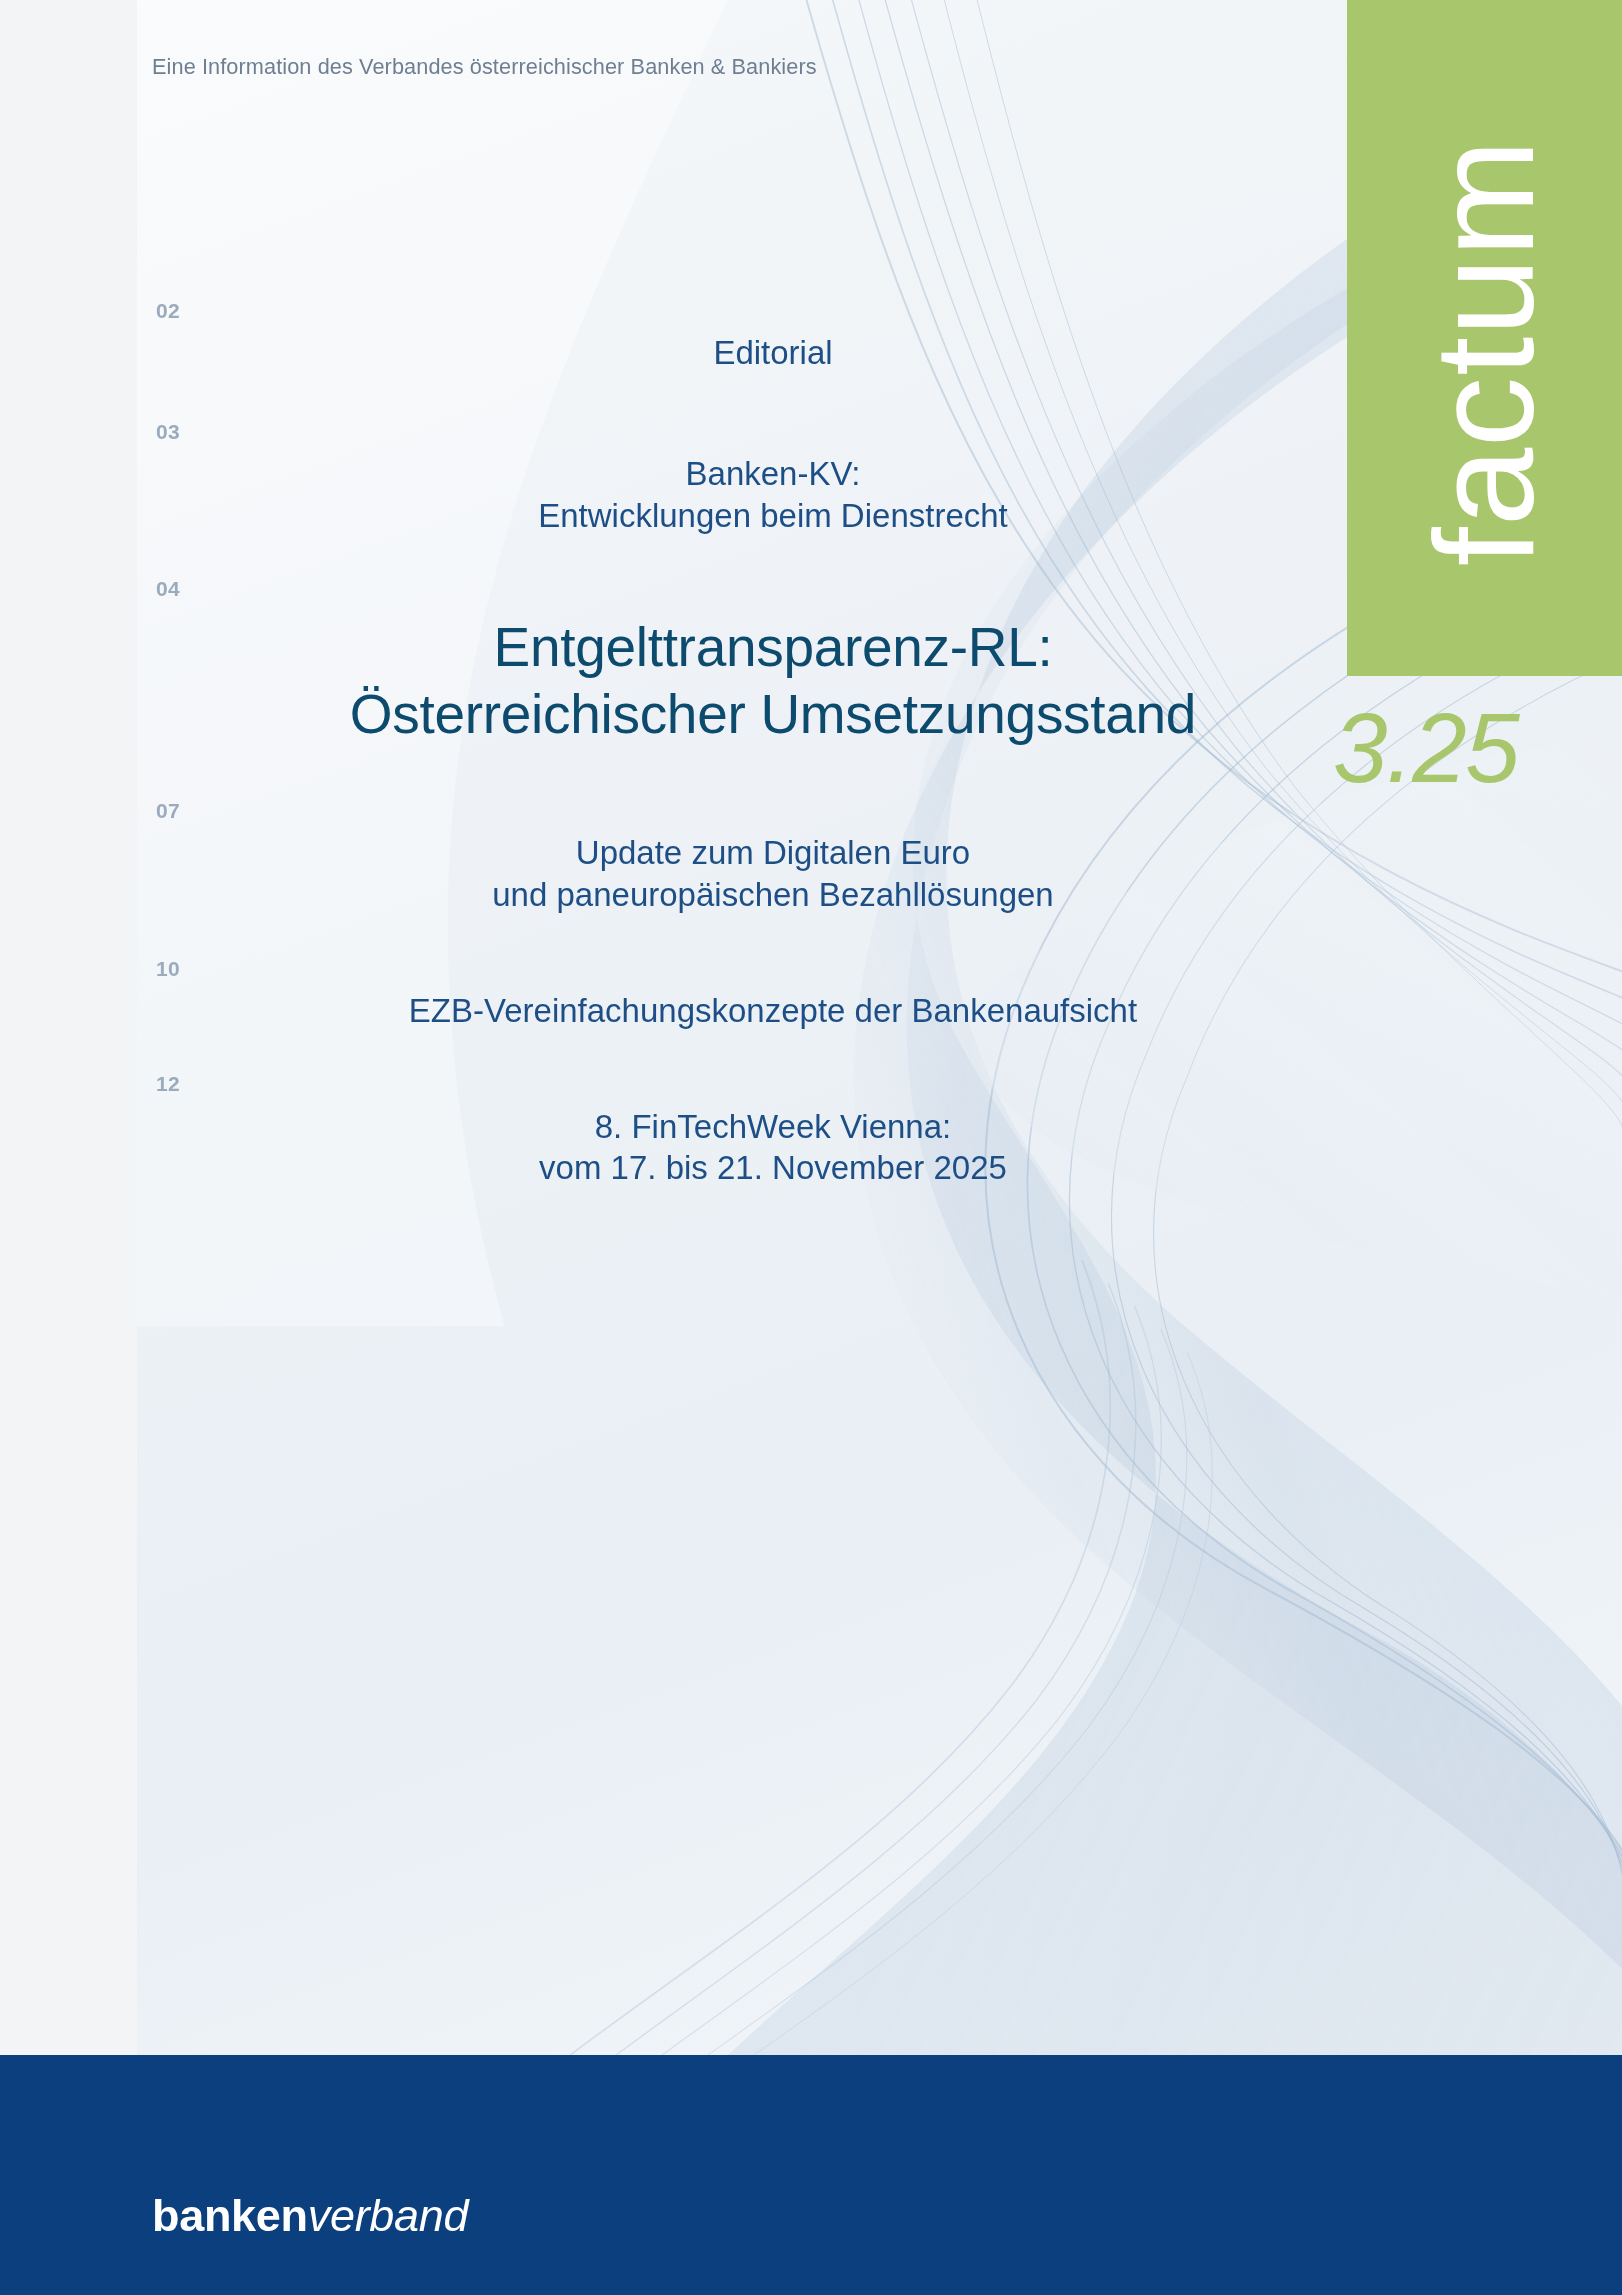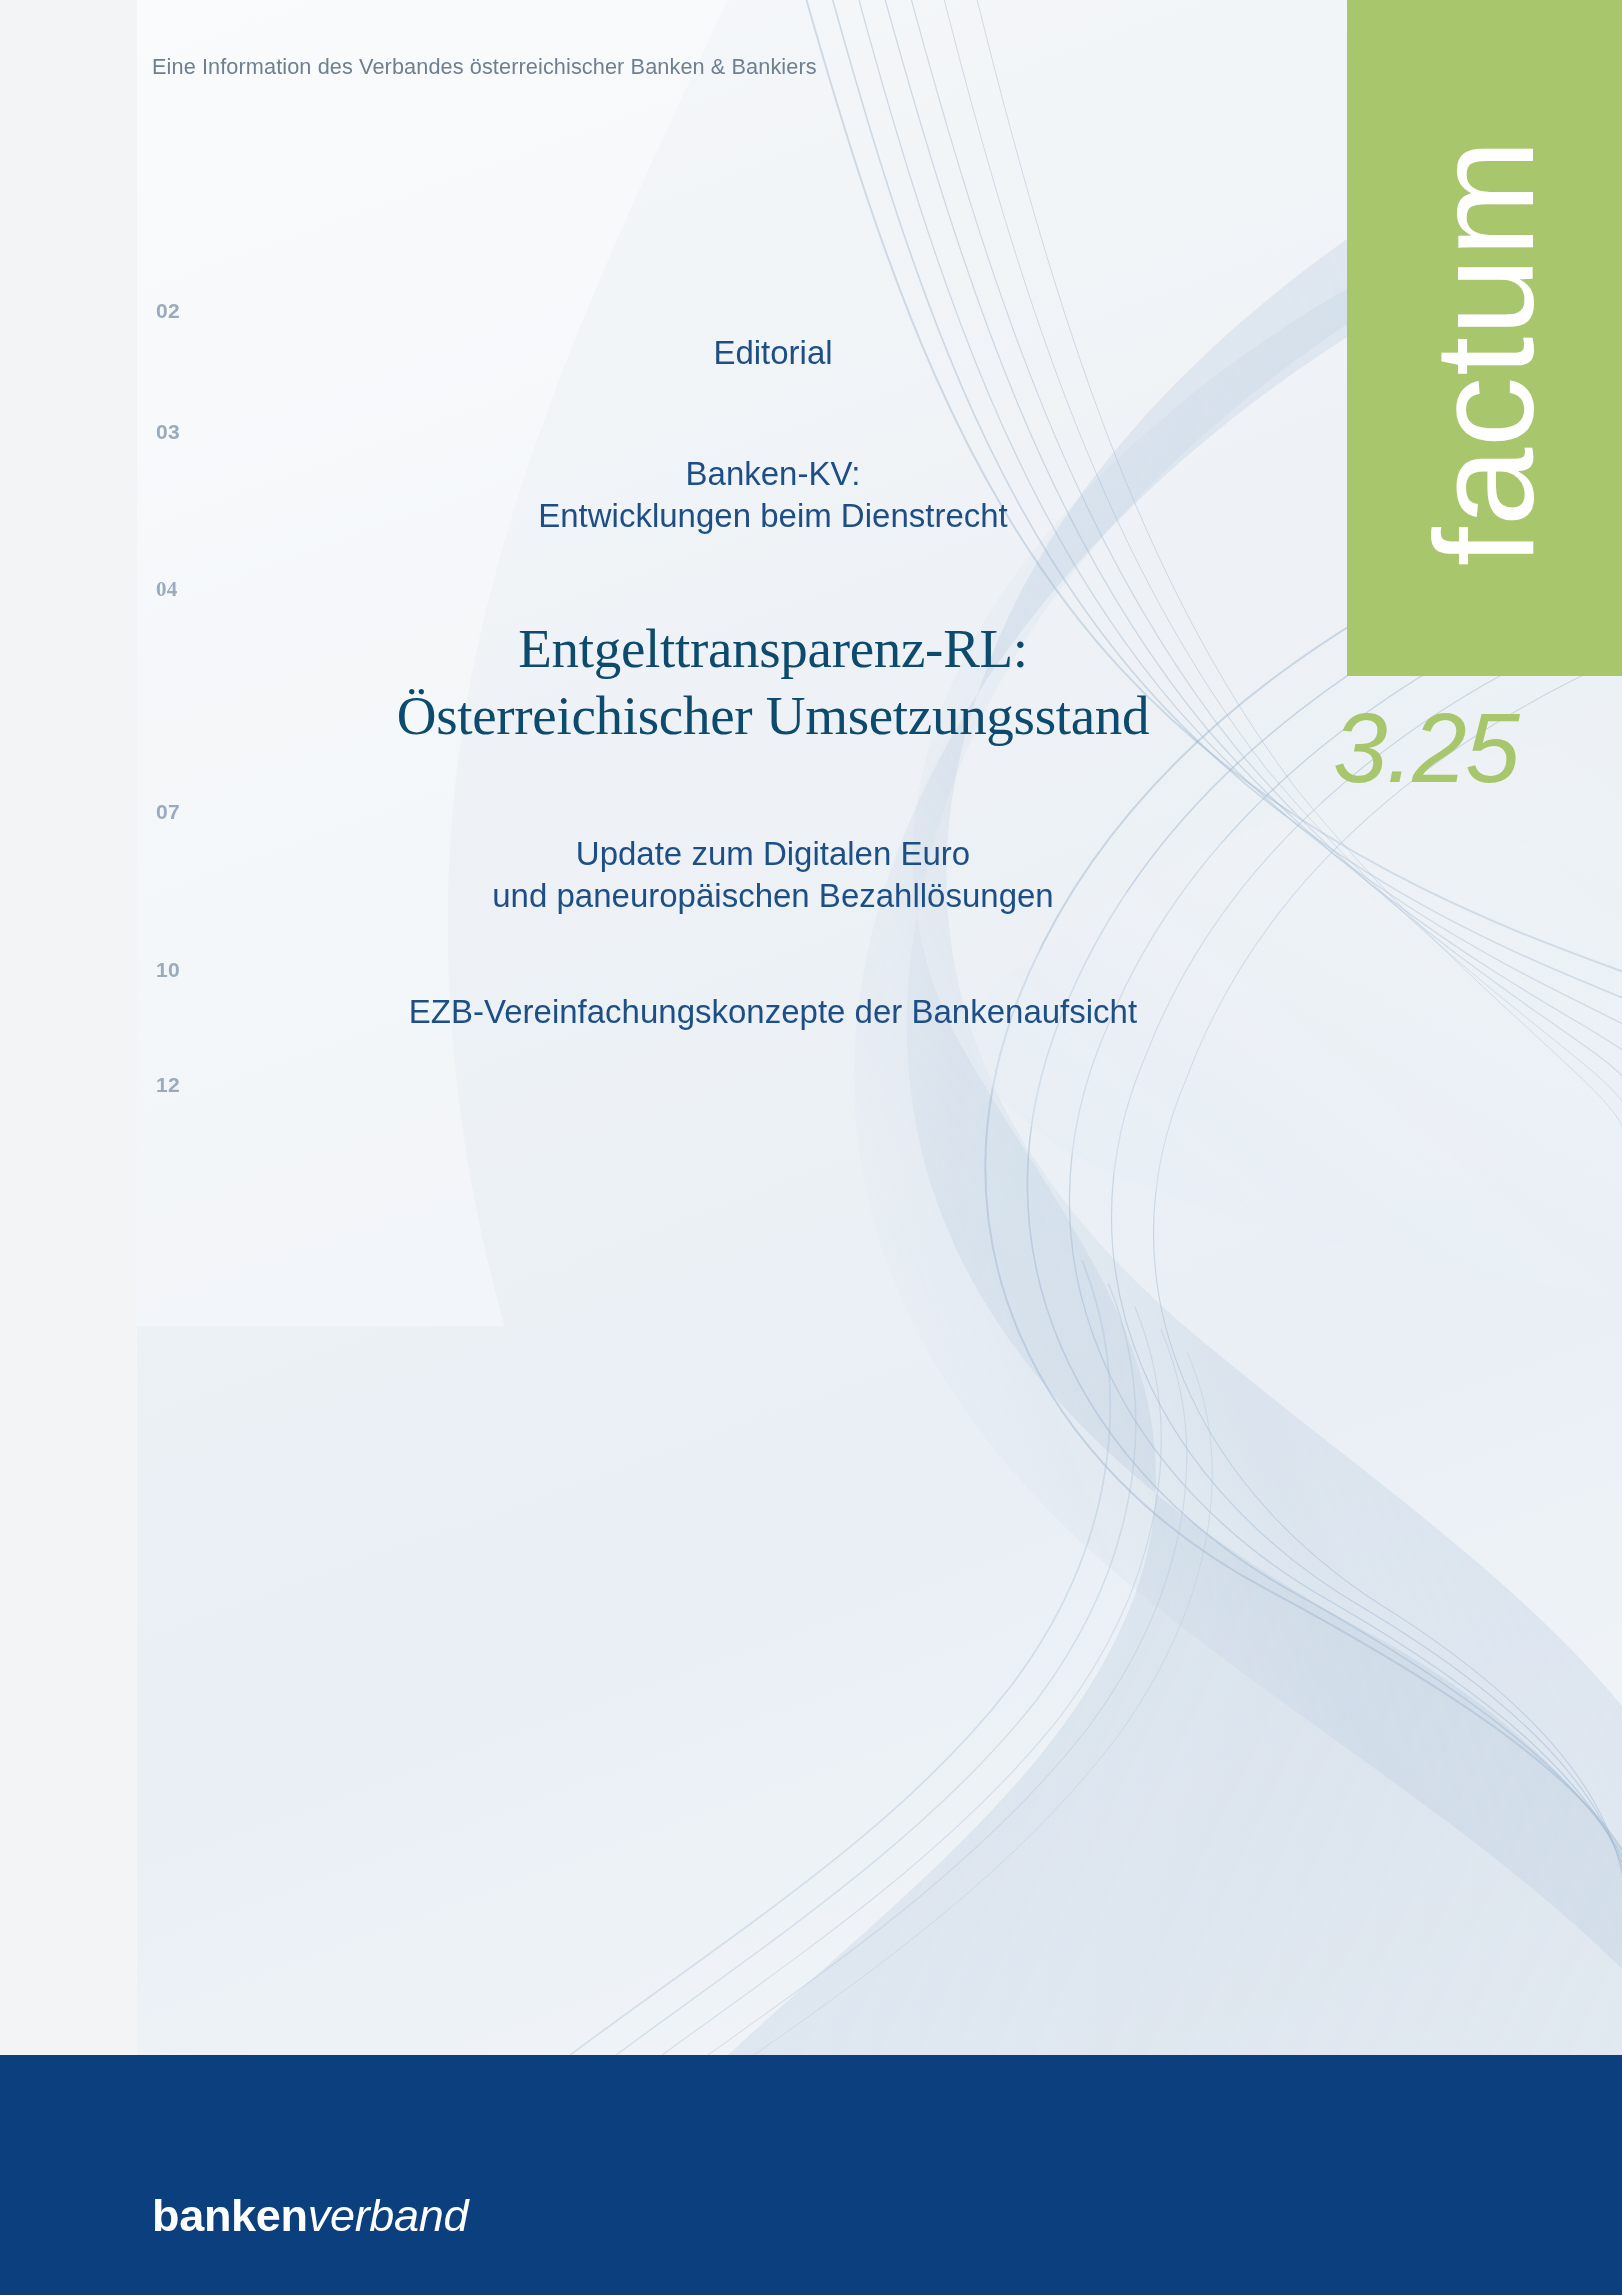--- a/index.html
+++ b/index.html
@@ -127,21 +127,20 @@
   }
   .toc-entry.feature .toc-title {
     font-size: 55px;
     line-height: 1.22;
     font-weight: 300;
     color: #0c4a6e;
     letter-spacing: -0.3px;
   }
   .toc-entry.feature {
     margin-bottom: 51px;
-    font-family: Liberation Serif, serif;
   }
   .toc-entry.first {
     margin-bottom: 46px;
   }
 
   
   .footer-band {
     position: absolute;
     left: 0;
     top: 2055px;
@@ -266,20 +265,22 @@
 
 
     <div class="toc-entry">
       <div class="toc-num">10</div>
       <div class="toc-title">EZB-Vereinfachungskonzepte der Bankenaufsicht</div>
     </div>
 
 
     <div class="toc-entry">
       <div class="toc-num">12</div>
+      <div class="toc-title">8. FinTechWeek Vienna:
+vom 17. bis 21. November 2025</div>
     </div>
 
   </div>
 
   <div class="footer-band"></div>
 
   <div class="logo">
     <span class="b">banken</span><span class="v">verband</span>
   </div>
 

